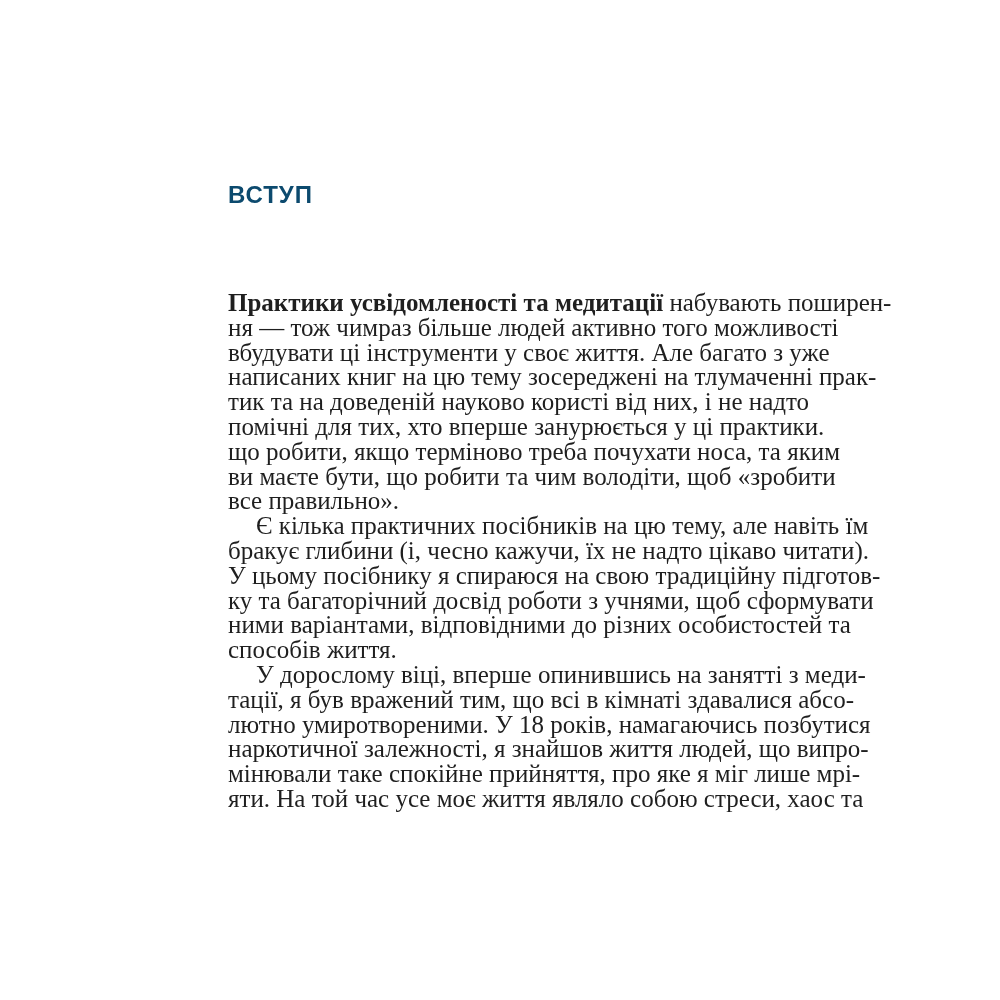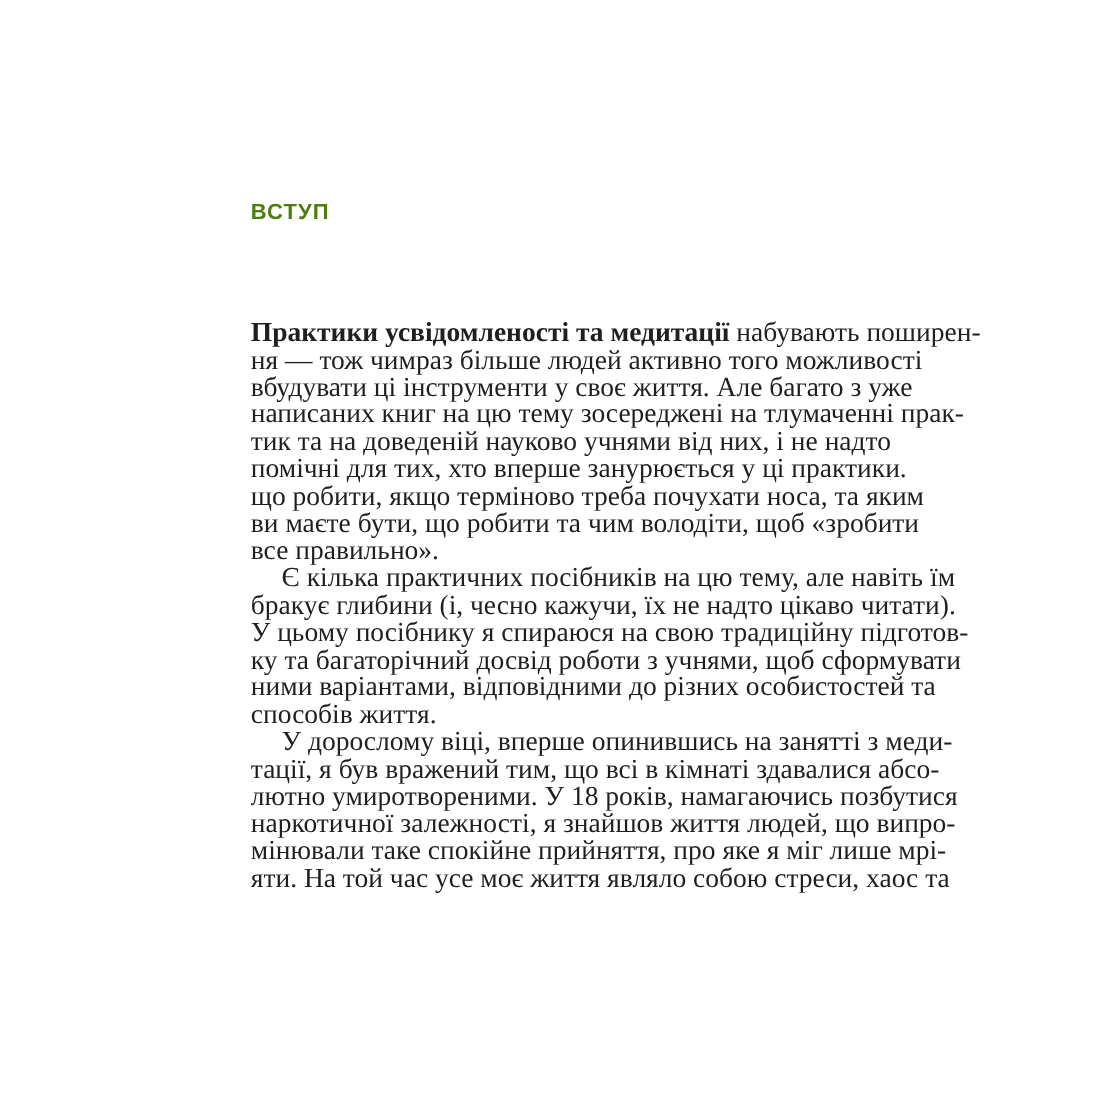--- a/index.html
+++ b/index.html
@@ -14,24 +14,24 @@
     background: #ffffff;
     overflow: hidden;
     color: #1f1f1f;
   }
   .chapter-title {
     position: absolute;
     left: 228px;
     top: 183px;
     margin: 0;
     font-family: "Liberation Sans", sans-serif;
-    font-size: 20px;
+    font-size: 24px;
     font-weight: 700;
     letter-spacing: 1px;
-    color: #4d7c0f;
+    color: #0c4a6e;
     line-height: 1;
     text-align: right;
   }
   .body-text {
     position: absolute;
     left: 228px;
     top: 291px;
     width: 517px;
     font-family: "Liberation Serif", "DejaVu Serif", serif;
     font-size: 25px;
@@ -60,21 +60,21 @@
 <body>
 
 <div class="page">
   <h1 class="chapter-title">ВСТУП</h1>
   <div class="body-text">
       <div class="paragraph">
         <div class="line"><b>Практики усвідомленості та медитації</b> набувають поширен-</div>
         <div class="line">ня — тож чимраз більше людей активно того можливості</div>
         <div class="line">вбудувати ці інструменти у своє життя. Але багато з уже</div>
         <div class="line">написаних книг на цю тему зосереджені на тлумаченні прак-</div>
-        <div class="line">тик та на доведеній науково учнями від них, і не надто</div>
+        <div class="line">тик та на доведеній науково користі від них, і не надто</div>
         <div class="line">помічні для тих, хто вперше занурюється у ці практики.</div>
         <div class="line">що робити, якщо терміново треба почухати носа, та яким</div>
         <div class="line">ви маєте бути, що робити та чим володіти, щоб «зробити</div>
         <div class="line last">все правильно».</div>
       </div>
       <div class="paragraph">
         <div class="line indent">Є кілька практичних посібників на цю тему, але навіть їм</div>
         <div class="line">бракує глибини (і, чесно кажучи, їх не надто цікаво читати).</div>
         <div class="line">У цьому посібнику я спираюся на свою традиційну підготов-</div>
         <div class="line">ку та багаторічний досвід роботи з учнями, щоб сформувати</div>

